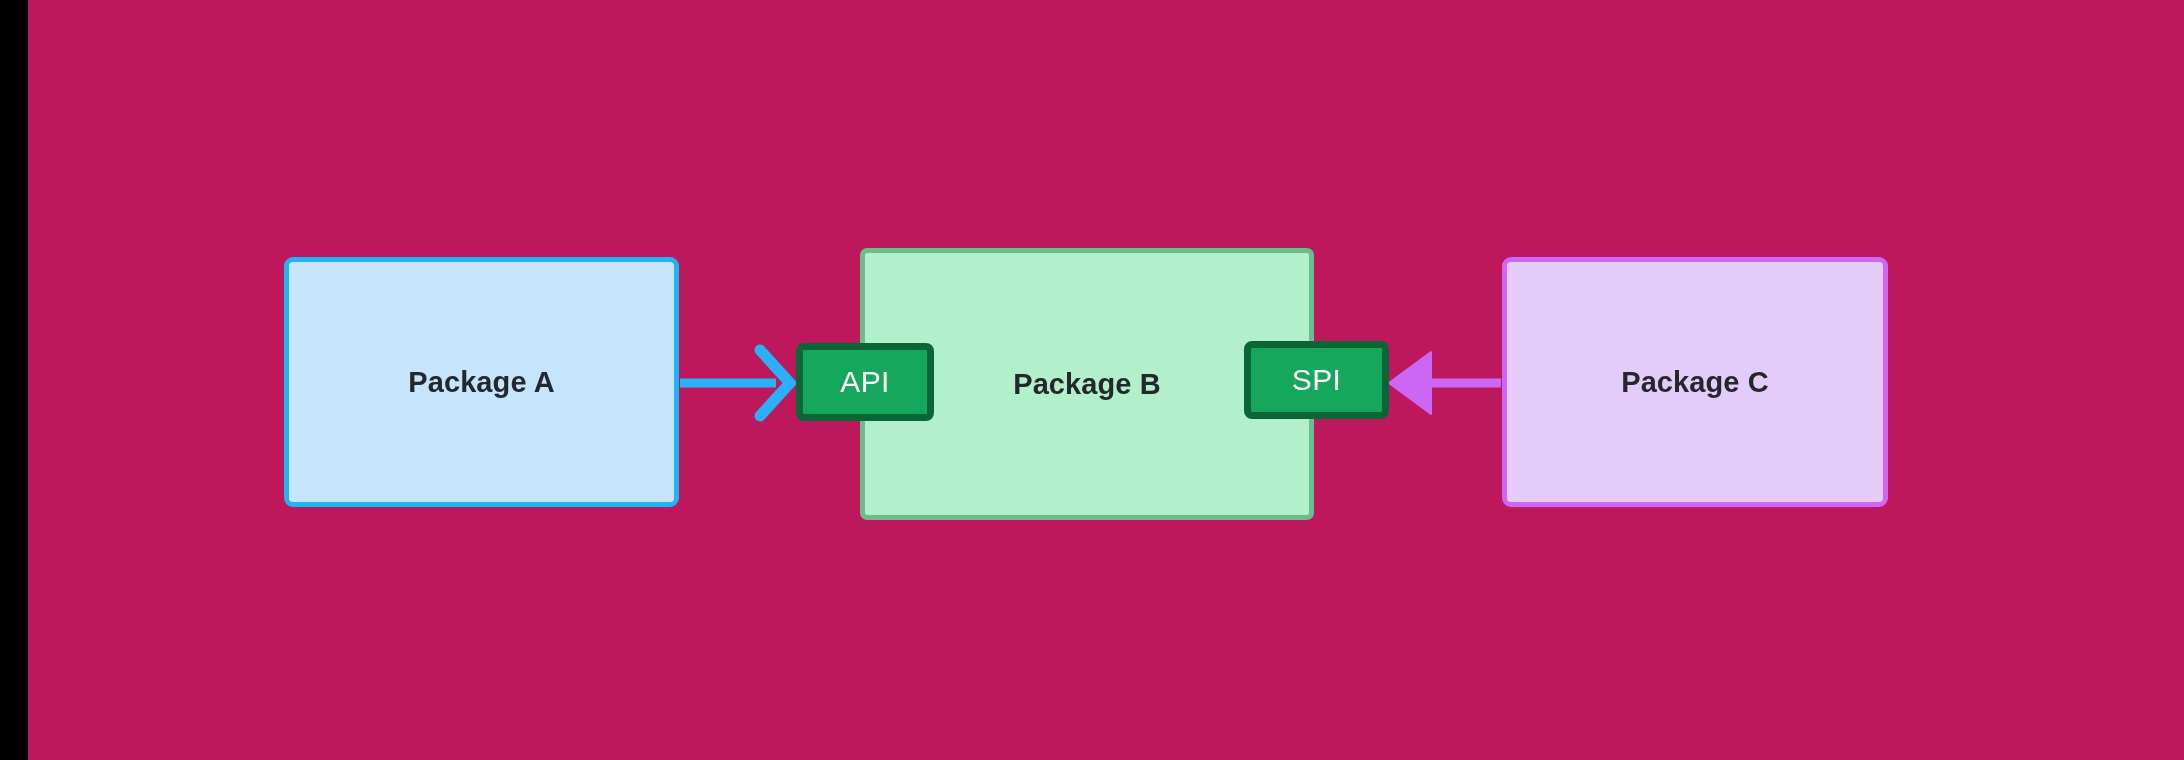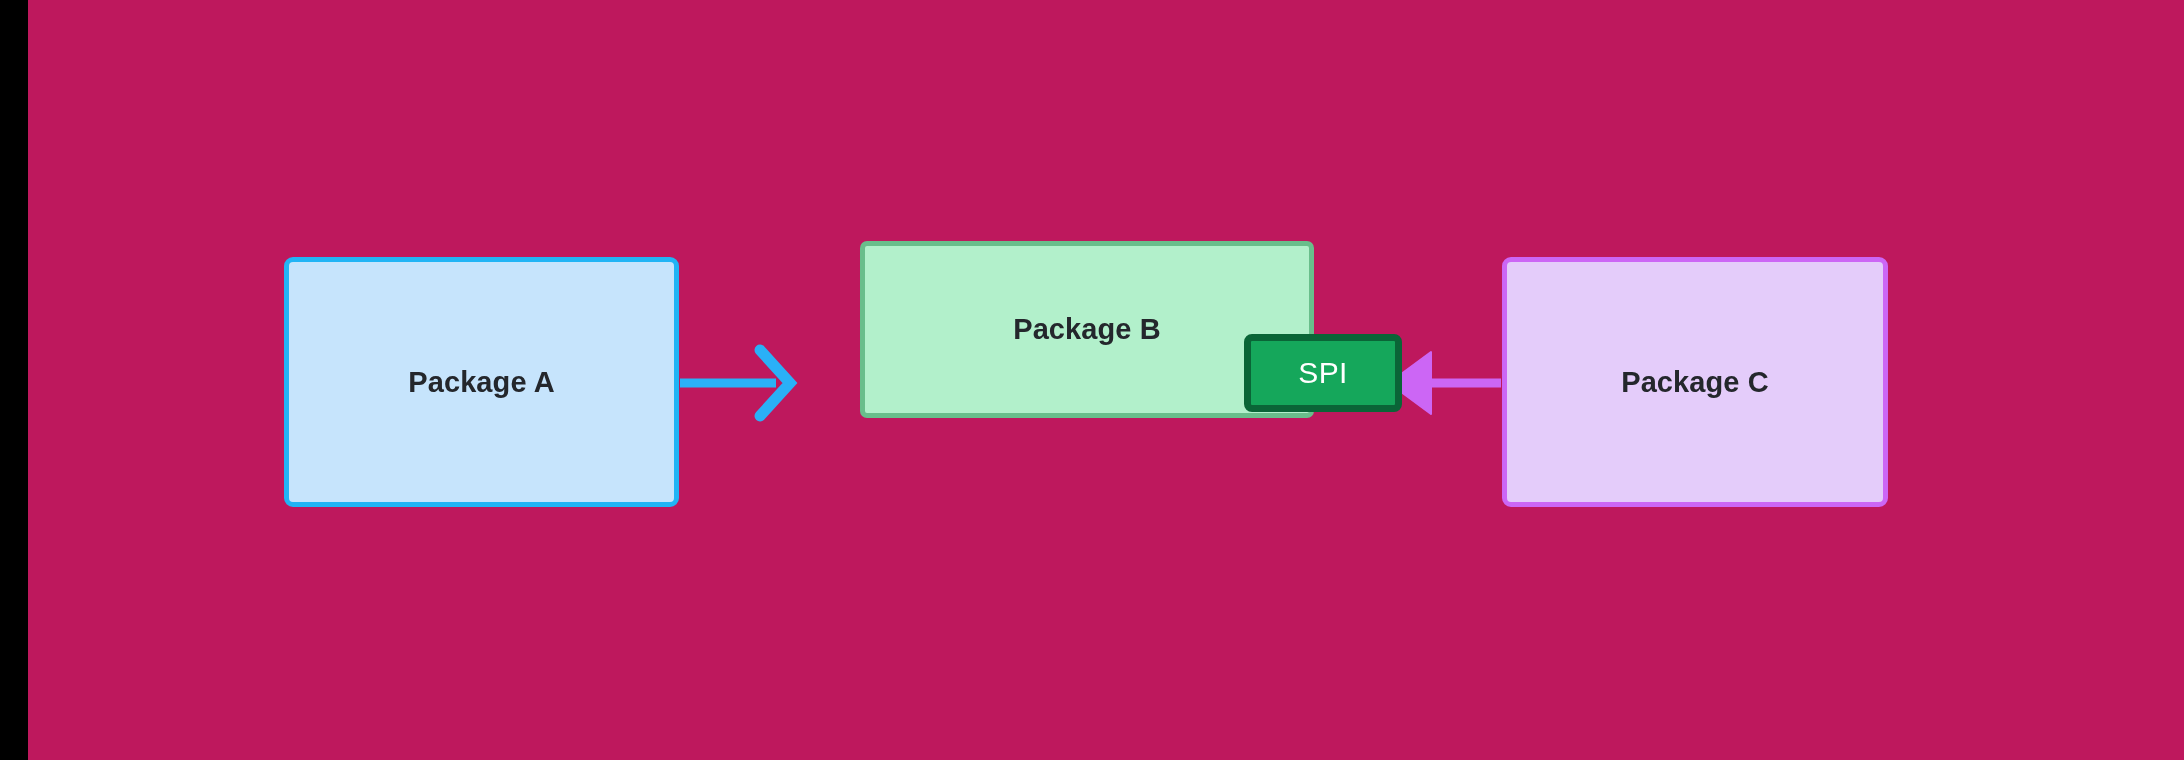--- a/index.html
+++ b/index.html
@@ -46,23 +46,23 @@
     left: 256px;
     top: 257px;
     width: 395px;
     height: 250px;
     background: #c6e4fc;
     border: 5px solid #21b4f5;
   }
 
   #pkg-b {
     left: 832px;
-    top: 241px;
+    top: 248px;
     width: 454px;
-    height: 177px;
+    height: 272px;
     background: #b2f0cb;
     border: 5px solid rgba(60, 160, 100, 0.62);
     border-radius: 7px;
   }
 
   #pkg-c {
     left: 1474px;
     top: 257px;
     width: 386px;
     height: 250px;
@@ -94,22 +94,22 @@
 
   #iface-api {
     left: 768px;
     top: 343px;
     width: 138px;
     height: 78px;
   }
 
   #iface-spi {
     left: 1216px;
-    top: 334px;
-    width: 158px;
+    top: 341px;
+    width: 145px;
     height: 78px;
   }
 
   
   .edge-svg {
     position: absolute;
     overflow: visible;
     z-index: 3;
   }
 
@@ -140,20 +140,23 @@
 
     <line x1="12" y1="53" x2="108" y2="53" stroke="#2ab0f7" stroke-width="9" stroke-linecap="butt"></line>
 
     <polyline points="92,20 122,53 92,86" fill="none" stroke="#2ab0f7" stroke-width="11" stroke-linecap="round" stroke-linejoin="miter"></polyline>
   </svg>
 
   <div class="pkg" id="pkg-b">
     <span class="pkg-label">Package B</span>
   </div>
 
+  <div class="iface" id="iface-api">
+    <span class="iface-label">API</span>
+  </div>
 
   <div class="iface" id="iface-spi">
     <span class="iface-label">SPI</span>
   </div>
 
   <svg class="edge-svg" id="edge-c-to-spi" viewBox="0 0 140 110">
 
     <line x1="128" y1="53" x2="52" y2="53" stroke="#cc66f5" stroke-width="9" stroke-linecap="butt"></line>
 
     <polygon points="16,53 58,22 58,84" fill="#cc66f5" stroke="#cc66f5" stroke-width="2" stroke-linejoin="round"></polygon>

